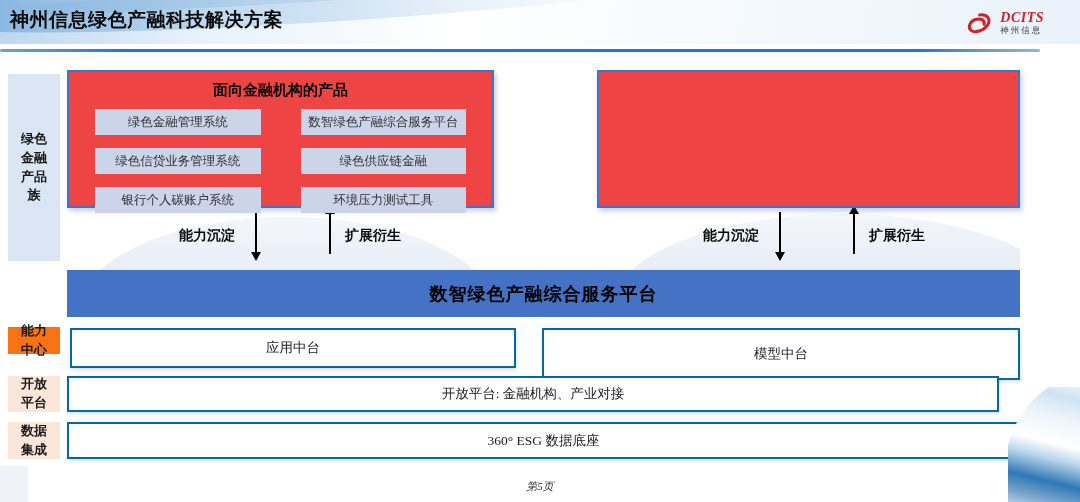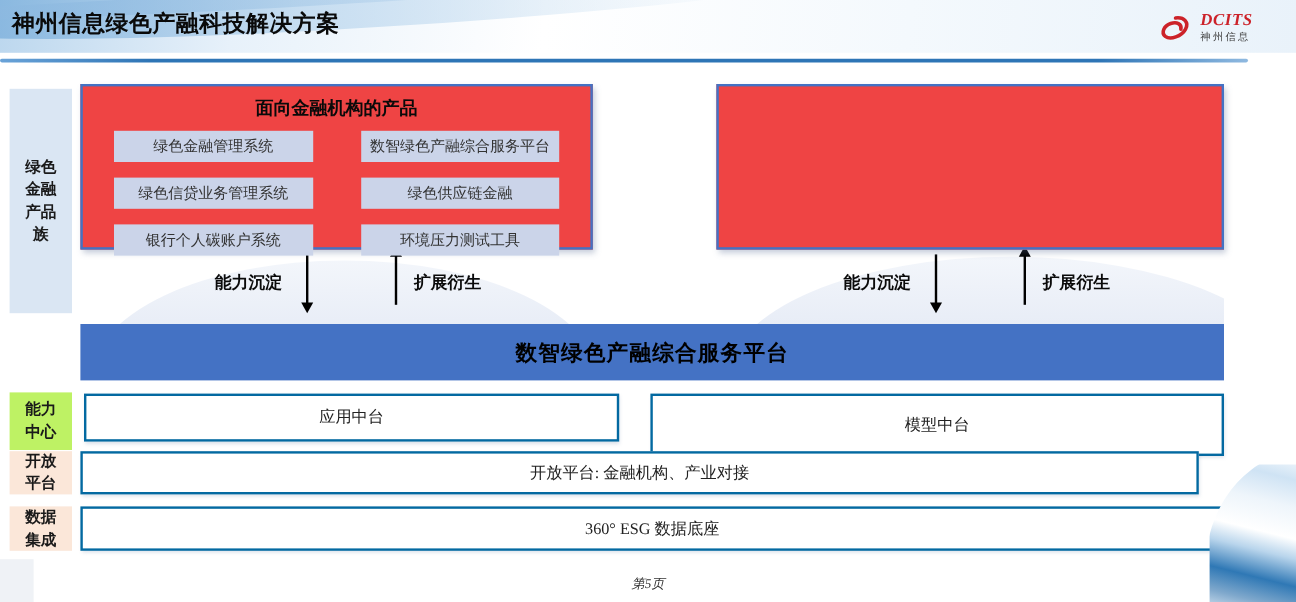--- a/index.html
+++ b/index.html
@@ -21,21 +21,21 @@
     background:linear-gradient(to right,#6aa3d8,#2e75b6 12%,#2e75b6 88%,#8fb9e0);}
   .logo{position:absolute;top:11px;right:36px;z-index:2;display:flex;align-items:flex-start;gap:5px;}
   .logo-text{display:flex;flex-direction:column;line-height:1.05;}
   .logo-brand{color:#cc2229;font-weight:bold;font-style:italic;font-size:14px;letter-spacing:.5px;}
   .logo-company{color:#3a3a3a;font-size:8.5px;letter-spacing:2px;}
   
   .side{position:absolute;left:8px;width:52px;z-index:2;display:flex;align-items:center;justify-content:center;
     text-align:center;font-weight:bold;font-size:13px;color:#1a1a1a;}
   .side .txt{width:2em;word-break:break-all;line-height:1.45;}
   .side-family{top:74px;height:187px;background:#dae6f3;}
-  .side-cap{top:327px;height:48px;background:#bef264;}
+  .side-cap{top:327px;height:27px;background:#f97316;}
   .side-open{top:376px;height:36px;background:#fbe7d9;}
   .side-data{top:422px;height:37px;background:#fbe7d9;}
   
   .pbox{position:absolute;top:70px;height:138px;background:#ef4444;border:2px solid #4472c4;z-index:2;
     box-shadow:2px 3px 5px rgba(90,110,150,.35);box-sizing:border-box;}
   .pbox-finance{left:67px;width:427px;}
   .pbox-industry{left:597px;width:423px;}
   .pbox-title{text-align:center;font-size:15px;font-weight:bold;margin:9px 0 7px;color:#0a0a0a;}
   .pgrid{display:grid;grid-template-columns:1fr 1fr;gap:13px 40px;padding:2px 26px 0;}
   .pitem{height:26px;display:flex;align-items:center;justify-content:center;font-size:12.5px;color:#333;}

